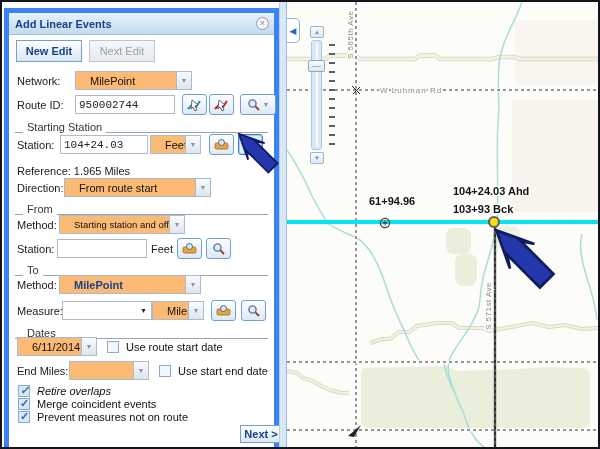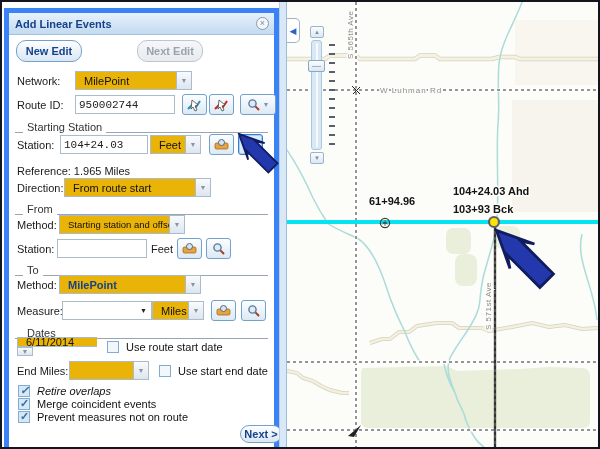--- a/index.html
+++ b/index.html
@@ -10,24 +10,24 @@
   
   .panel { position:absolute; left:2px; top:6px; width:275px; height:445px; background:#fff; border:5px solid #3b82f6; }
   .panel-header { position:relative; height:22px; background:linear-gradient(#e7f2fc,#c3daf0); border-bottom:1px solid #9ec2e0; display:flex; align-items:center; padding:0 6px; }
   .panel-title { font-weight:bold; color:#15428b; }
   .close-btn { position:absolute; right:5px; top:4px; width:13px; height:13px; border:1px solid #8a9aad; border-radius:50%; color:#7a8a9d; font-size:9px; line-height:11px; text-align:center; background:#f4f7fa; }
 
   .row { position:absolute; display:flex; align-items:center; height:21px; }
   .lbl { color:#1a1a1a; }
   .txt-input { height:19px; border:1px solid #a9bbcd; background:#fff; font-family:Liberation Mono, monospace; font-size:11px; padding:0 3px; color:#222; }
   .sel { display:flex; height:19px; }
-  .sel .val { flex:1; border:1px solid #a9bbcd; border-right:0; background:#eab308; padding:1px 8px; overflow:hidden; white-space:nowrap; display:flex; align-items:center; }
+  .sel .val { flex:1; border:1px solid #a9bbcd; border-right:0; background:#fdba74; padding:1px 14px; overflow:hidden; white-space:nowrap; display:flex; align-items:center; }
   .sel .caret { width:16px; background:linear-gradient(#f9fbfd,#dde5ee); border:1px solid #a9bbcd; color:#8795a8; font-size:7px; display:flex; align-items:center; justify-content:center; }
-  .btn { display:inline-flex; align-items:center; justify-content:center; border:1px solid #74a1cc; border-radius:10px; background:linear-gradient(#fdfeff,#d9e7f4); color:#15428b; font-weight:bold; }
-  .btn.disabled { border-color:#bcc6cf; color:#9aa2aa; background:linear-gradient(#f5f7f9,#e7ebef); font-weight:bold;margin-left:48px; }
+  .btn { display:inline-flex; align-items:center; justify-content:center; border:1px solid #74a1cc; border-radius:0; background:linear-gradient(#fdfeff,#d9e7f4); color:#15428b; font-weight:bold; }
+  .btn.disabled { border-color:#bcc6cf; color:#9aa2aa; background:linear-gradient(#f5f7f9,#e7ebef); font-weight:normal; }
   .icon-btn { width:25px; height:21px; border:1px solid #74a1cc; border-radius:3px; background:linear-gradient(#fcfeff,#dcE9f5); display:inline-flex; align-items:center; justify-content:center; }
   .icon-btn.hl { border:1px solid #3a7bd5; box-shadow:inset 0 0 0 1px #a9ccf1; background:#ddebfb; }
   .sep { position:absolute; left:6px; right:6px; display:flex; align-items:flex-end; color:#333; }
   .sep::before { content:""; width:8px; border-top:1px solid #9aa5b2; margin-right:4px; }
   .sep::after { content:""; flex:1; border-top:1px solid #9aa5b2; margin-left:4px; }
   .checkbox { width:12px; height:12px; border:1px solid #84abd0; background:#f2f7fc; position:relative; }
   .checkbox.checked { background:#d6e7f6; }
   .checkbox.checked::after { content:"✓"; position:absolute; left:1px; top:-2px; color:#3a6ea8; font-size:11px; font-weight:bold; }
   .opt-lbl { margin-left:7px; }
 
@@ -196,21 +196,21 @@
             <line x1="8.4" y1="8.4" x2="12" y2="12" stroke="#a33c2a" stroke-width="2"></line>
           </svg>
       </div>
     </div>
 
     <div class="sep" style="top:314px;">
         <span>Dates</span>
       </div>
 
     <div class="row" style="left:8px;top:323px;width:262px;">
-      <div class="sel" style="width:80px;flex-direction:column;">
+      <div class="sel" style="width:80px;">
         <div class="val">6/11/2014</div>
         <div class="caret">▼</div>
       </div>
       <div class="checkbox" style="margin-left:10px;"></div>
       <span class="opt-lbl">Use route start date</span>
     </div>
 
     <div class="row" style="left:8px;top:347px;width:262px;">
       <span class="lbl" style="width:52px;">End Miles:</span>
       <div class="sel" style="width:80px;">

